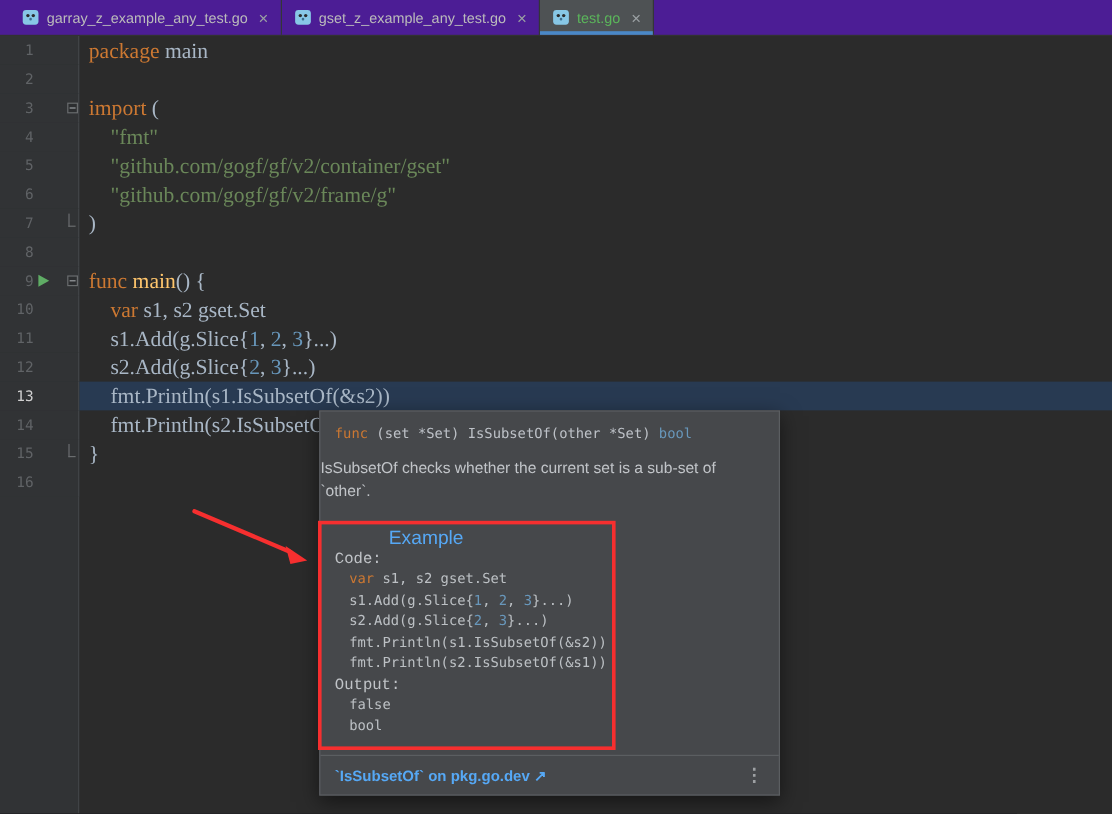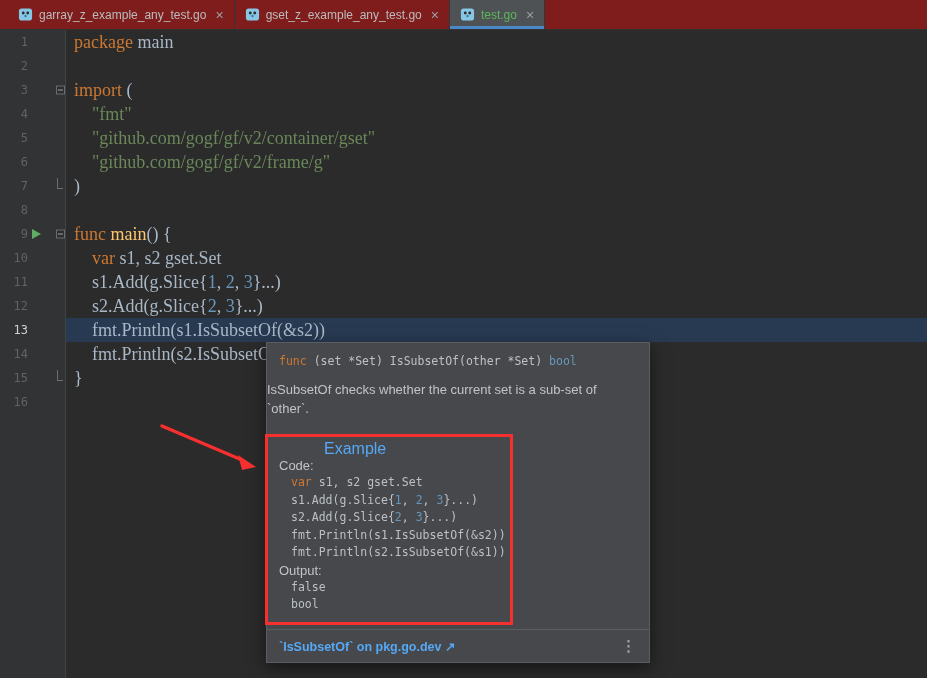--- a/index.html
+++ b/index.html
@@ -5,21 +5,21 @@
   * { margin:0; padding:0; box-sizing:border-box; }
   html,body { background:#202124; }
   #app {
     position:relative; width:927px; height:678px;
     background:#2b2b2b; overflow:hidden;
     font-family:"Liberation Sans", sans-serif;
   }
   
   .tabbar {
     position:absolute; left:0; top:0; width:927px; height:30px;
-    background:#7f1d1d; display:flex; align-items:stretch;
+    background:#4c1d95; display:flex; align-items:stretch;
     padding-left:8px; border-bottom:1px solid #323232;
   }
   .tab {
     display:flex; align-items:center; padding:0 10px;
     border-right:1px solid #333638; position:relative;
     cursor:pointer; user-select:none;
   }
   .tab .tab-label { font-size:12px; color:#bbbbbb; margin:0 2px 0 6px; white-space:nowrap; }
   .tab .tab-close { font-size:14px; color:#9aa0a3; margin-left:7px; line-height:1; }
   .tab.active { background:#4e5254; }
@@ -88,21 +88,21 @@
   .sig {
     padding:9px 12px 0 12px; white-space:pre;
     font-family:"DejaVu Sans Mono","Liberation Mono",monospace;
     font-size:11.5px; line-height:18px;
   }
   .desc {
     padding:10px 12px 0 0; font-size:13px; line-height:19px; color:#c1c4c8;
   }
   .example { margin-top:22px; padding:0 12px; }
   .ex-label { color:#56a8f5; font-size:16px; line-height:17px;margin-left:45px; }
-  .sec-label { color:#c1c4c8; font-size:13px; line-height:17px; }
+  .sec-label { color:#c1c4c8; font-size:13px; line-height:17px;font-family:Liberation Mono, monospace; }
   .pcode-line, .out-line {
     font-family:"DejaVu Sans Mono","Liberation Mono",monospace;
     font-size:11.5px; line-height:17.5px; padding-left:12px;
     white-space:pre; color:#bcc0c4;
   }
   .pfooter {
     margin-top:auto; border-top:1px solid #5b5e61;
     display:flex; align-items:center; justify-content:space-between;
     padding:7px 10px 7px 12px;
     font-weight:bold;

